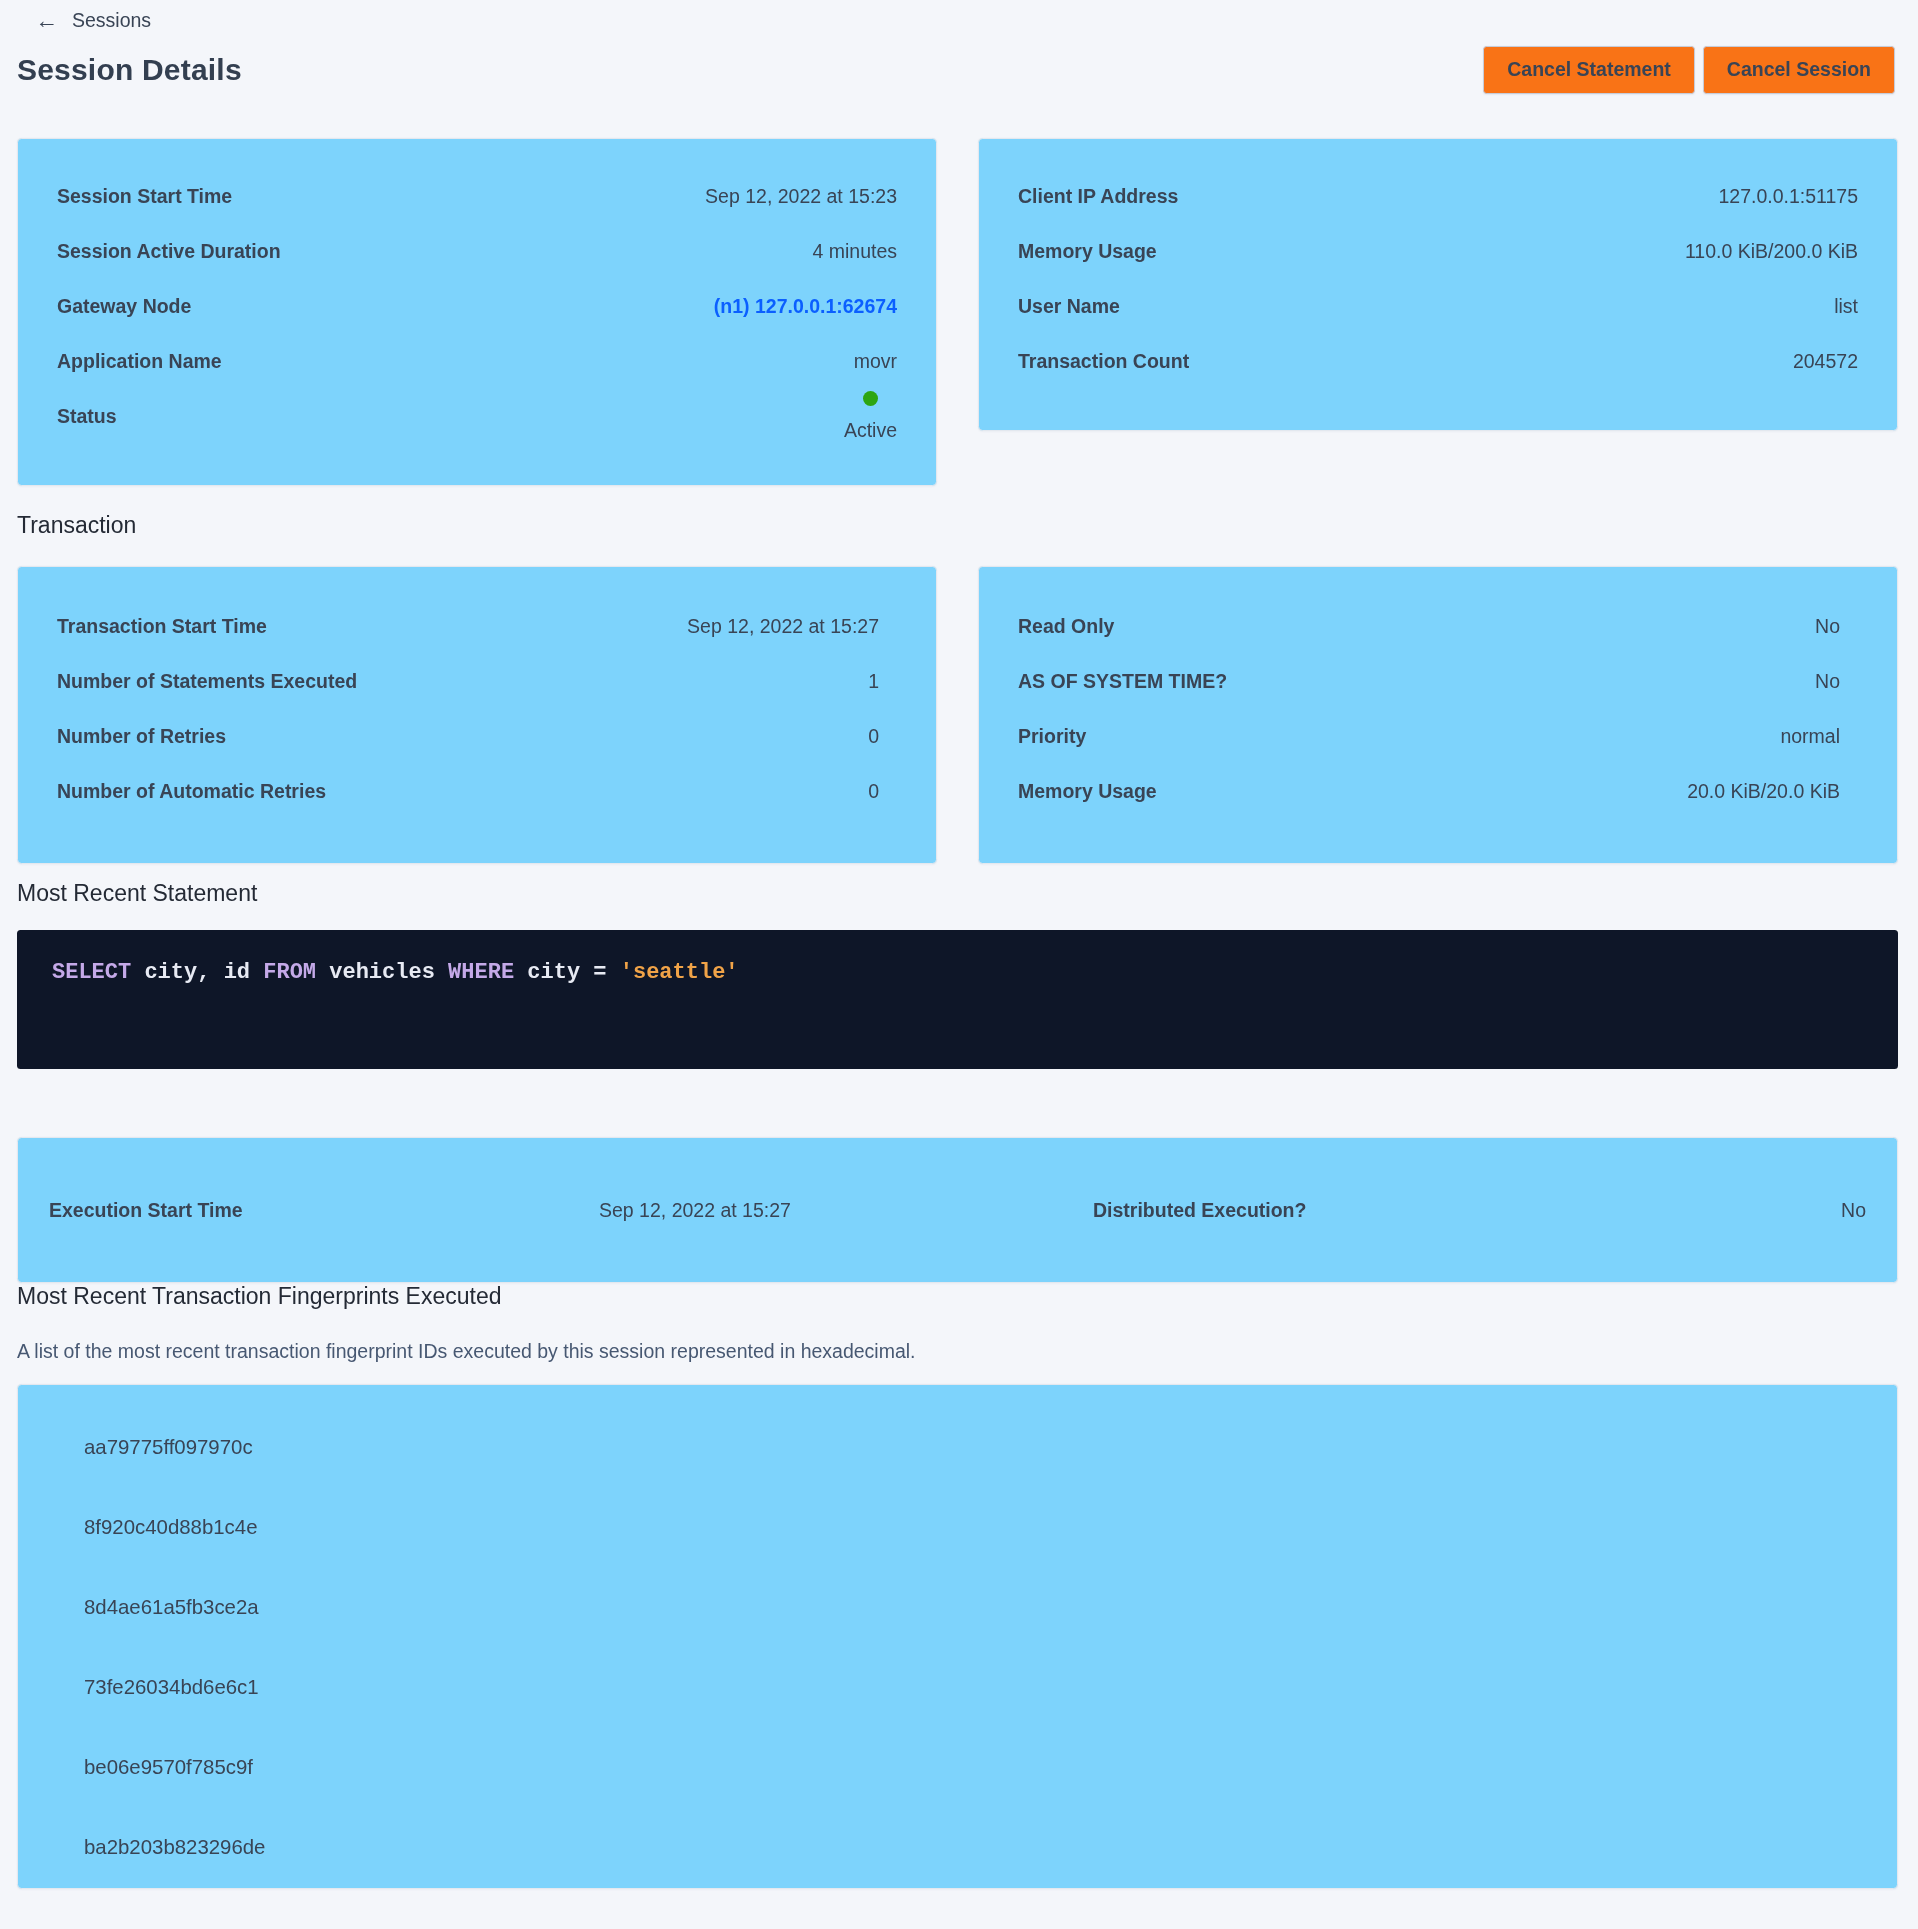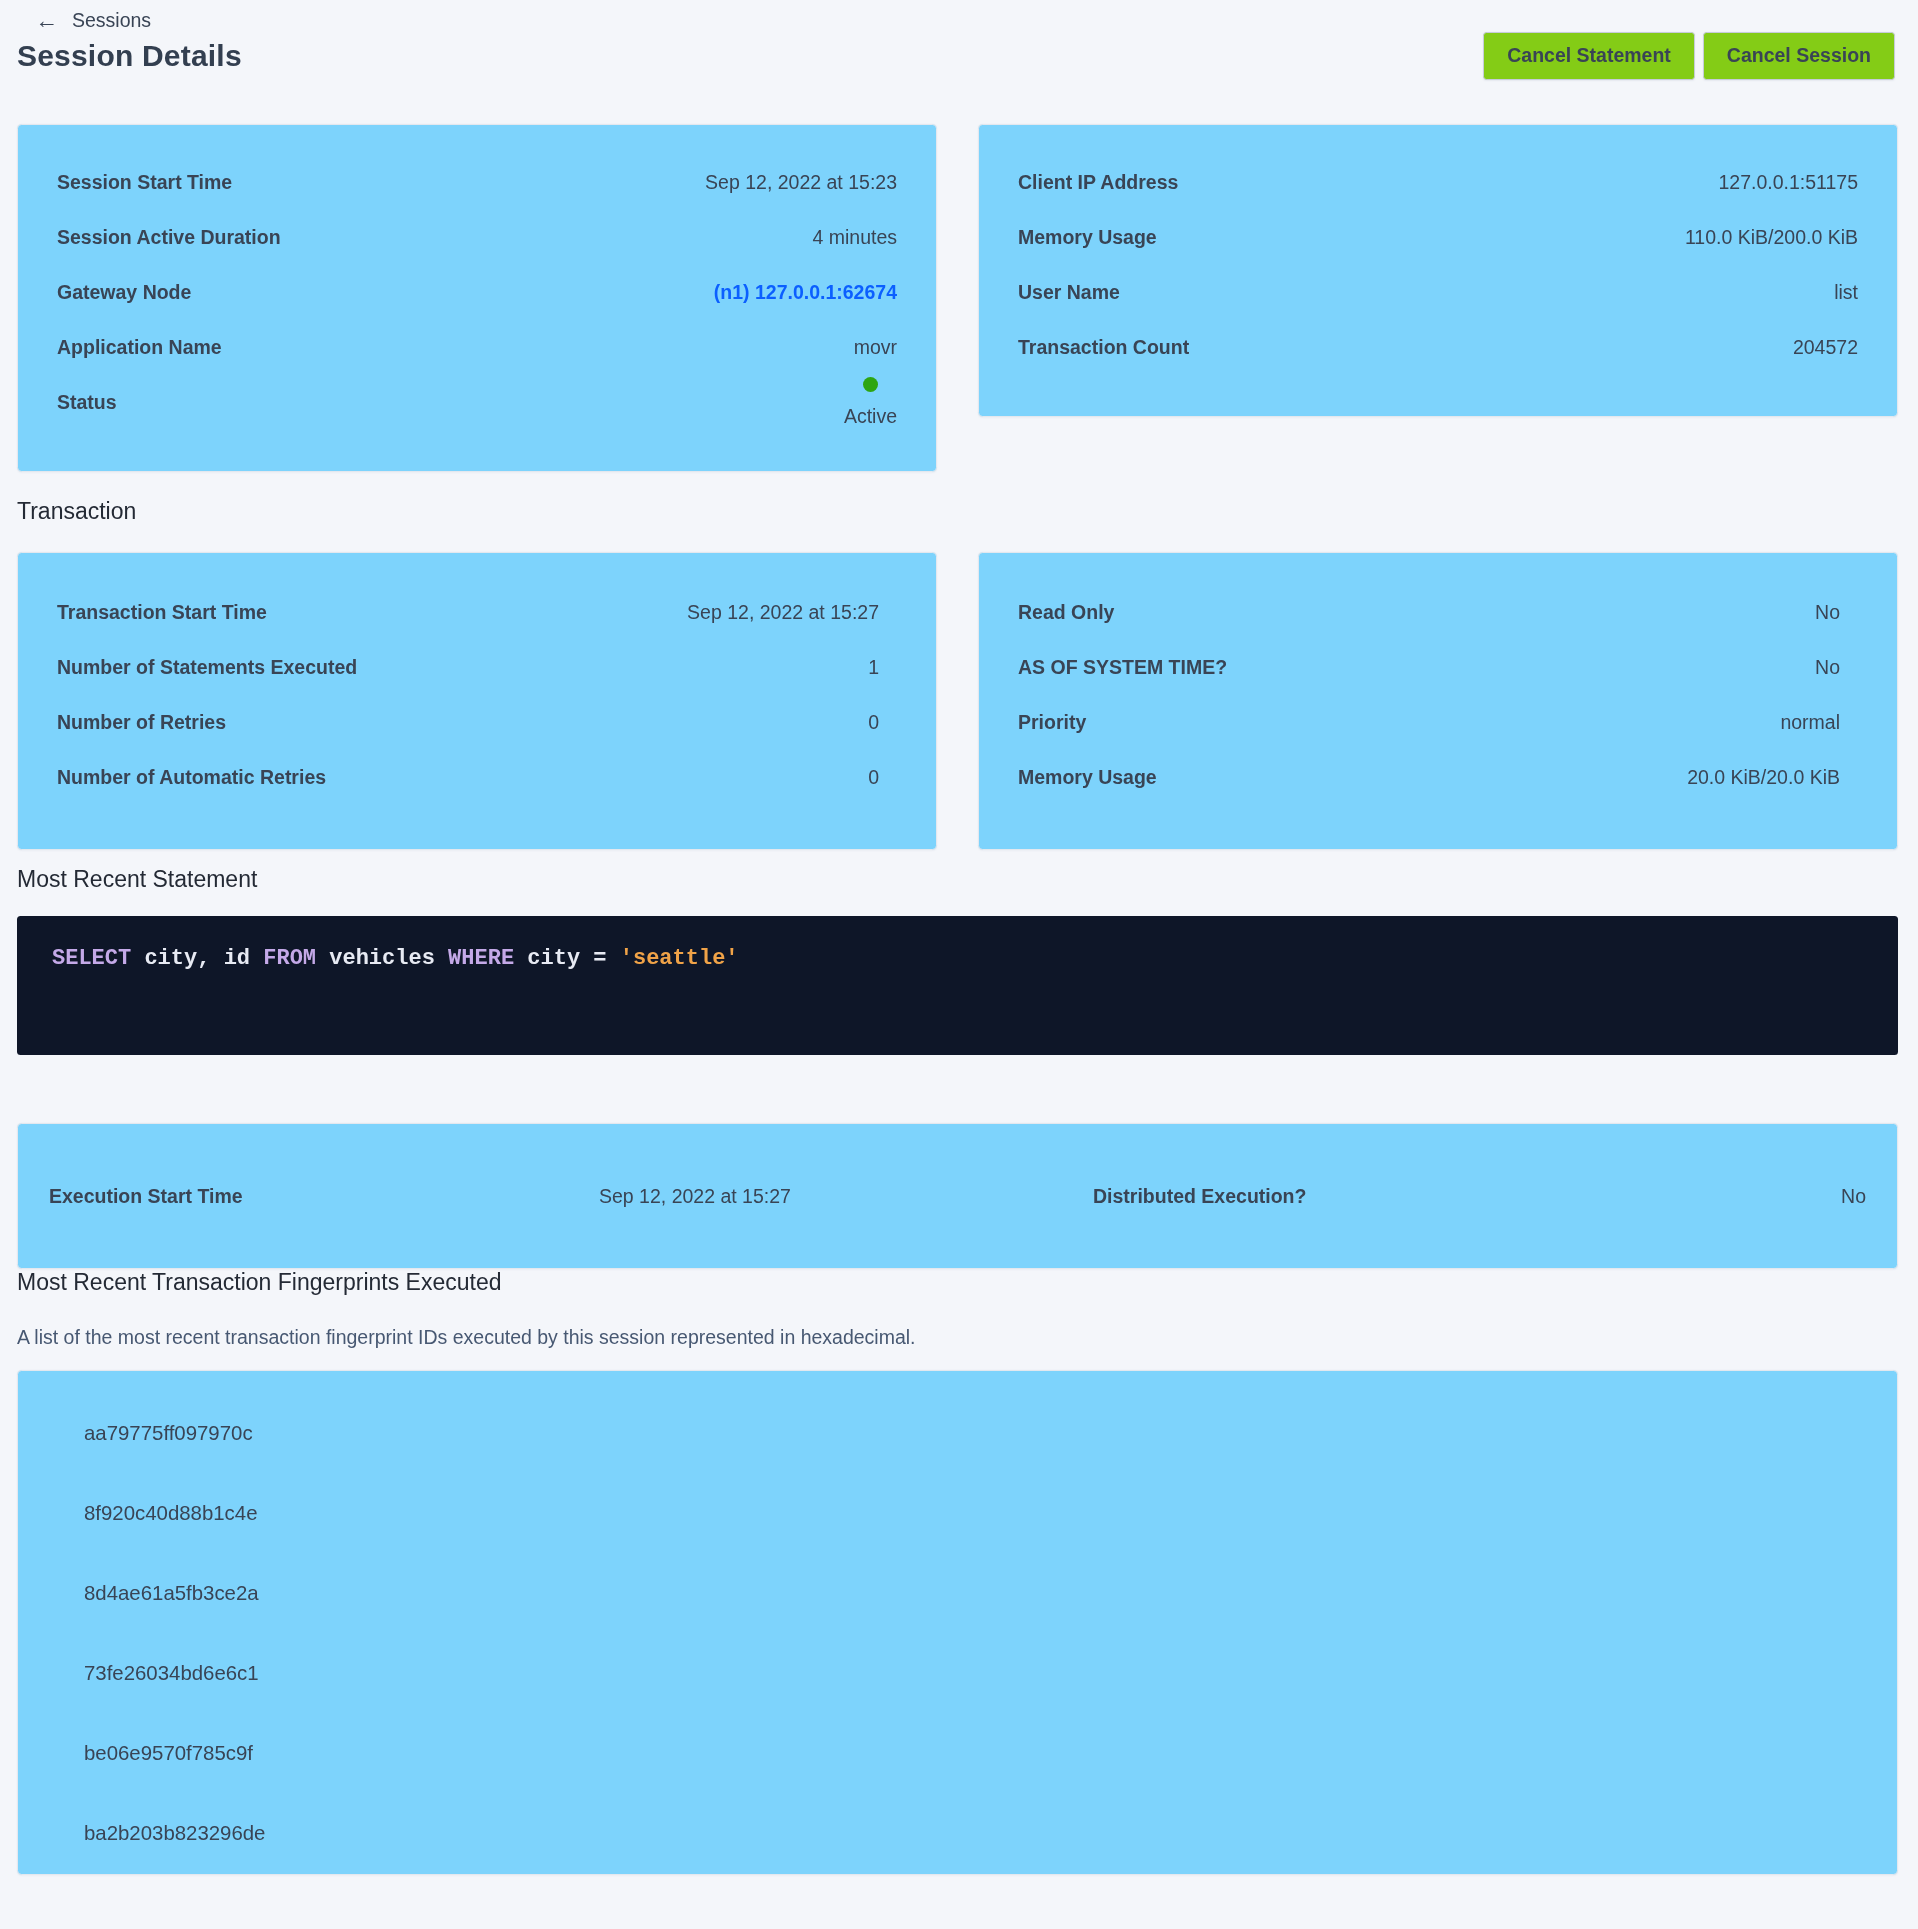--- a/index.html
+++ b/index.html
@@ -11,27 +11,27 @@
   }
   
   .breadcrumb {
     display:inline-flex; align-items:center; gap:14px;
     margin:8.9px 0 0 35px; font-size:19.5px; color:#394455; cursor:pointer;
   }
   .breadcrumb .arrow { font-size:23px; line-height:23px; color:#394455; }
   
   .header-row {
     display:flex; justify-content:space-between; align-items:center;
-    margin:0 24px 0 17px;
+    margin:14px 24px 0 17px;
   }
   h1 { font-size:30px; font-weight:bold; color:#333f50; letter-spacing:0.2px; }
   .actions { display:flex; gap:8px; }
   .btn {
     height:48px; padding:0 23px; font-size:19.5px; font-weight:bold;
-    color:#394455; background:#84cc16; border:0.9px solid #c6ccd9; border-radius:3.5px;
+    color:#394455; background:#f97316; border:0.9px solid #c6ccd9; border-radius:3.5px;
     font-family:inherit; cursor:pointer; box-shadow:0 0.9px 1.8px rgba(60,80,110,.08);
   }
   
   .cards-grid {
     display:grid; grid-template-columns:1fr 1fr; gap:41px;
     margin:0 21px 0 17px; align-items:start;
   }
   .grid-1 { margin-top:44px; }
   .grid-2 { margin-top:26.6px; }
   .card {

